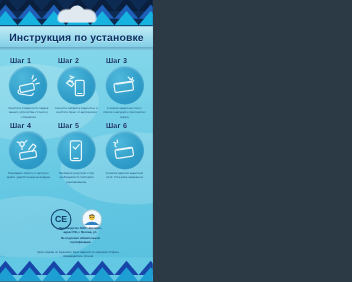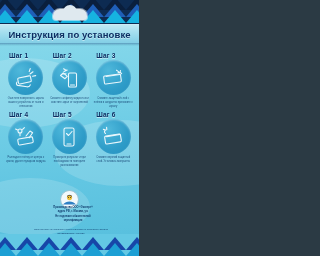--- a/index.html
+++ b/index.html
@@ -239,20 +239,23 @@
             <path d="M3.4 5.4l2.2.6M6.6 3.4l.2 2.2"></path>
           </g>
         </svg>
       </div>
       <div class="cap">Снимите верхний защитный слой. Установка завершена</div>
     </div>
 
   </div>
 
   <div class="badges">
+    <div class="badge badge-cert">
+      <span class="inner">CE</span>
+    </div>
     <div class="badge badge-emb">
       <svg width="17" height="17" viewBox="0 0 17 17">
         <circle cx="8.5" cy="8.5" r="8" fill="#f2f9fc"></circle>
         <path d="M2 13.5c1.6-2 4-3 6.5-3s4.9 1 6.5 3z" fill="#2f7fc4"></path>
         <circle cx="8.5" cy="6.6" r="2.6" fill="#f0c23c"></circle>
         <path d="M6 5.4c1.6-1.4 3.4-1.4 5 0" fill="none" stroke="#2b2b2b" stroke-width=".8"></path>
         <circle cx="7.5" cy="6.6" r=".5" fill="#2b2b2b"></circle>
         <circle cx="9.6" cy="6.6" r=".5" fill="#2b2b2b"></circle>
       </svg>
     </div>

